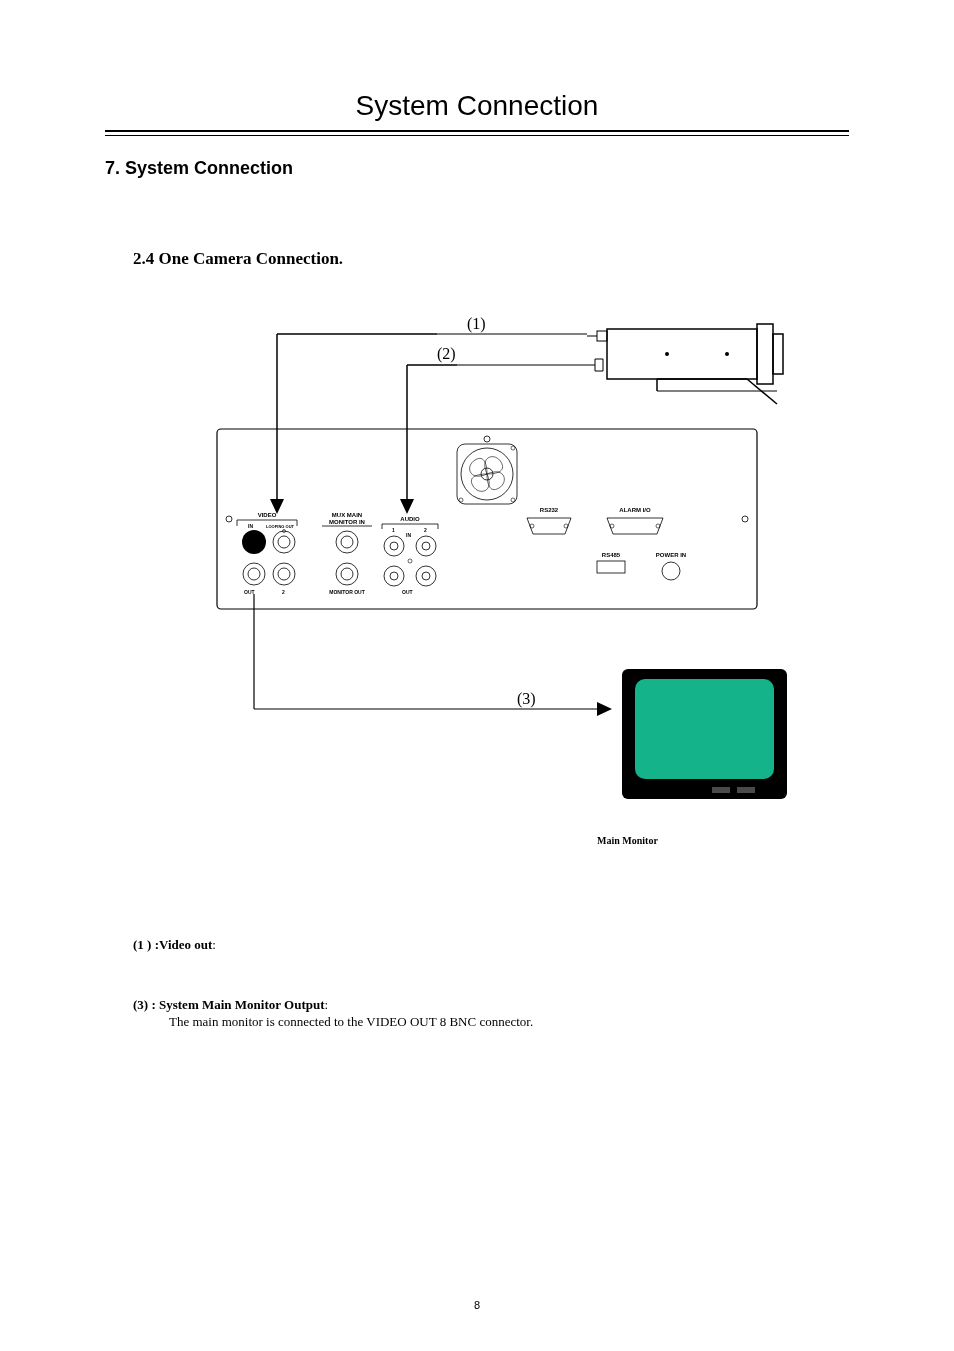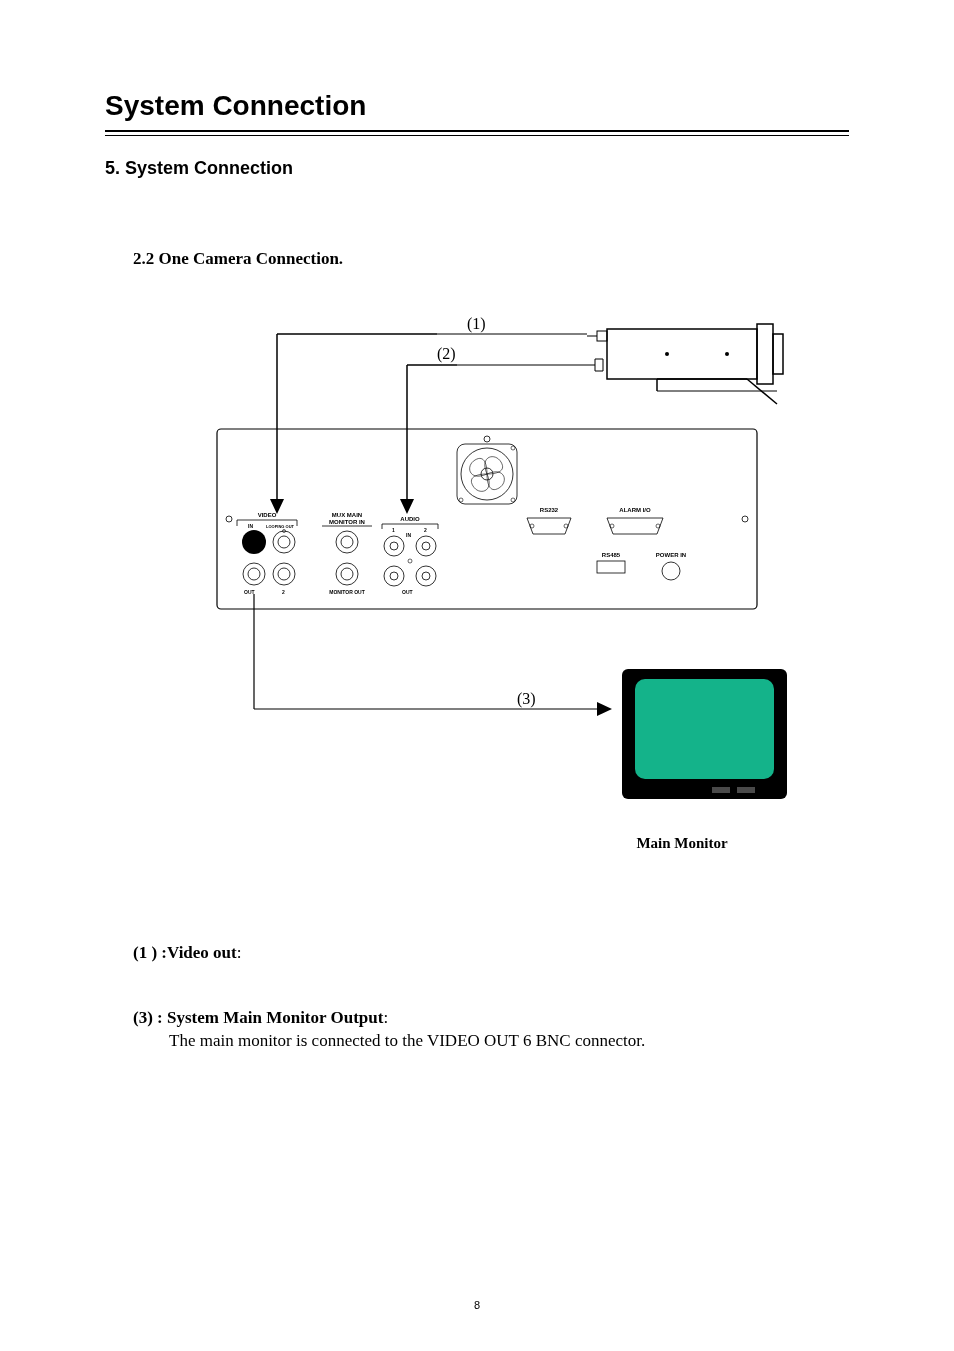--- a/index.html
+++ b/index.html
@@ -10,23 +10,24 @@
     color: #000;
   }
   .page {
     width: 954px;
     height: 1351px;
     position: relative;
     box-sizing: border-box;
     padding: 90px 105px 40px 105px;
   }
   .page-title {
+    text-align: center;
     font-family: Arial, Helvetica, sans-serif;
     font-size: 28px;
-    font-weight: 700;
+    font-weight: 400;
     margin: 0 0 8px 0;
   }
   .title-rule {
     border: none;
     border-top: 2px solid #000;
     border-bottom: 1px solid #000;
     height: 3px;
     margin: 0 0 22px 0;
   }
   .section-heading {
@@ -41,30 +42,29 @@
     font-size: 17px;
     margin: 0 0 40px 28px;
   }
   .diagram-wrap {
     width: 640px;
     margin: 0 auto 90px auto;
   }
   .diagram-wrap svg { display: block; }
   .monitor-caption {
     font-weight: 700;
-    font-size: 15px;
-    text-align: center;
+    font-size: 10px;
     width: 170px;
     margin-left: auto;
     margin-right: 30px;
     margin-top: 6px;
   }
   .definitions {
     margin-left: 28px;
-    font-size: 17px;
+    font-size: 13px;
     line-height: 1.35;
   }
   .def-block { margin-bottom: 42px; }
   .def-block-tighter { margin-bottom: 28px; }
   .def-label { font-weight: 700; }
   .def-body { margin-left: 36px; }
   .note-line {
     font-weight: 700;
     font-size: 15px;
     margin-left: 28px;
@@ -81,23 +81,23 @@
   }
 </style>
 </head>
 <body>
 
 <div class="page">
 
   <h1 class="page-title">System Connection</h1>
   <hr class="title-rule">
 
-  <h2 class="section-heading">5. System Connection</h2>
-
-  <h3 class="subsection-heading">2.2  One Camera  Connection.</h3>
+  <h2 class="section-heading">7. System Connection</h2>
+
+  <h3 class="subsection-heading">2.4  One Camera  Connection.</h3>
 
   <div class="diagram-wrap">
     <svg viewBox="0 0 640 520" width="640" height="520">
 
       <g>
         <rect x="450" y="20" width="150" height="50" fill="none" stroke="#000" stroke-width="1.5"></rect>
         <rect x="600" y="15" width="16" height="60" fill="none" stroke="#000" stroke-width="1.5"></rect>
         <rect x="616" y="25" width="10" height="40" fill="none" stroke="#000" stroke-width="1.5"></rect>
         <circle cx="510" cy="45" r="2" fill="#000"></circle>
         <circle cx="570" cy="45" r="2" fill="#000"></circle>
@@ -242,19 +242,19 @@
   </div>
 
   <div class="definitions">
     <div class="def-block">
       <span class="def-label">(1 ) :Video  out</span><span>:</span>
     </div>
 
 
     <div class="def-block-tighter">
       <span class="def-label">(3) : System Main Monitor Output</span><span>:</span>
-      <div class="def-body">The main monitor is connected to the VIDEO OUT 6 BNC connector.</div>
+      <div class="def-body">The main monitor is connected to the VIDEO OUT 8 BNC connector.</div>
     </div>
   </div>
 
 
   <div class="page-number">8</div>
 </div>
 
 </body></html>

